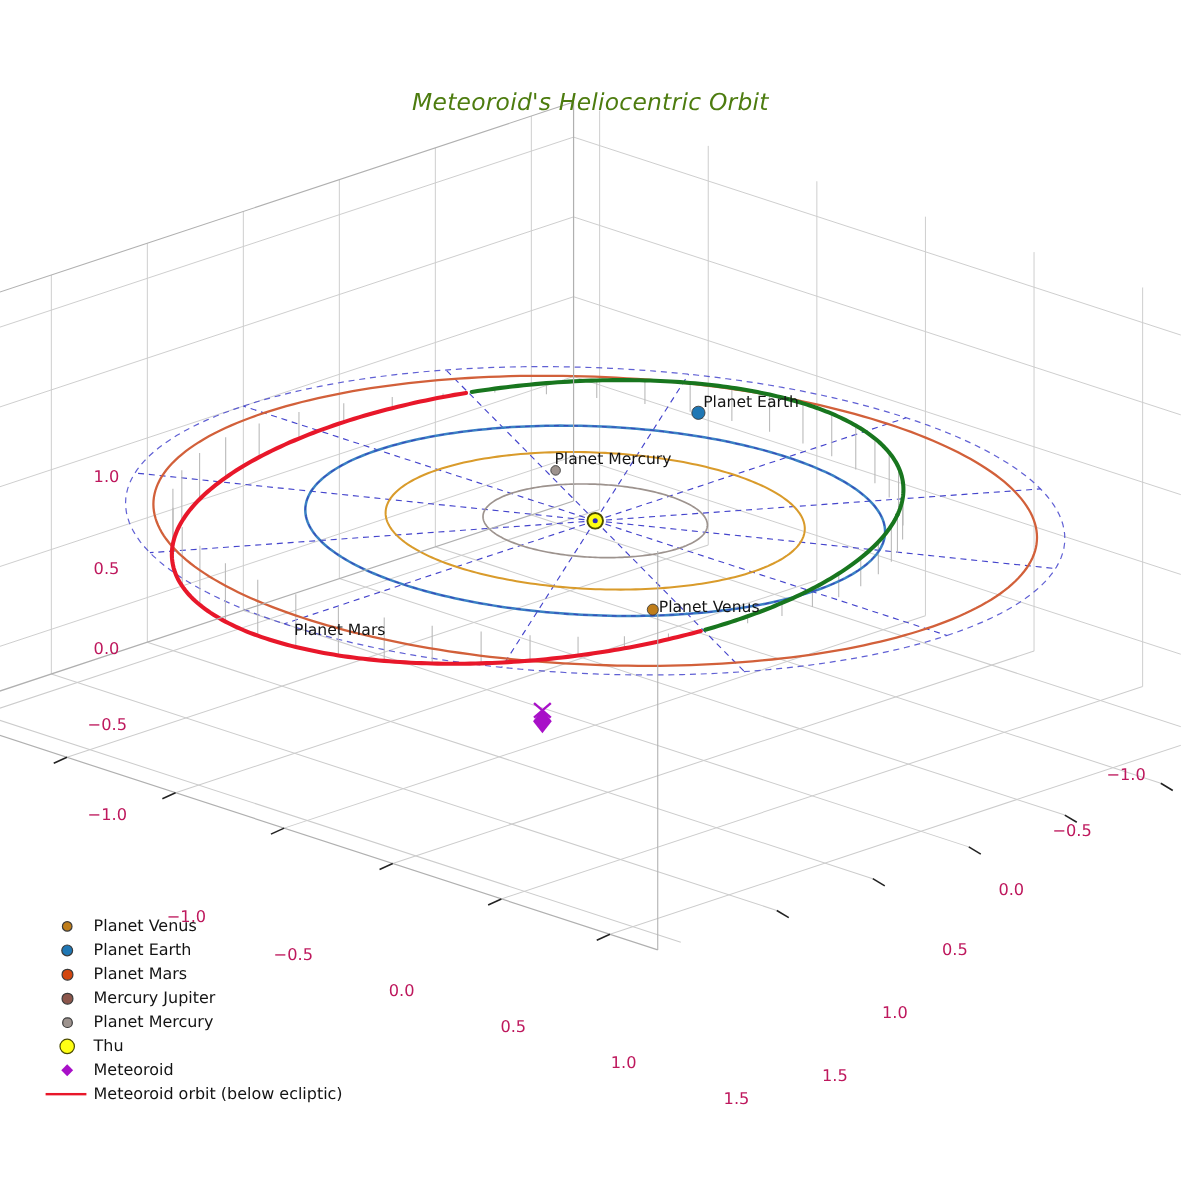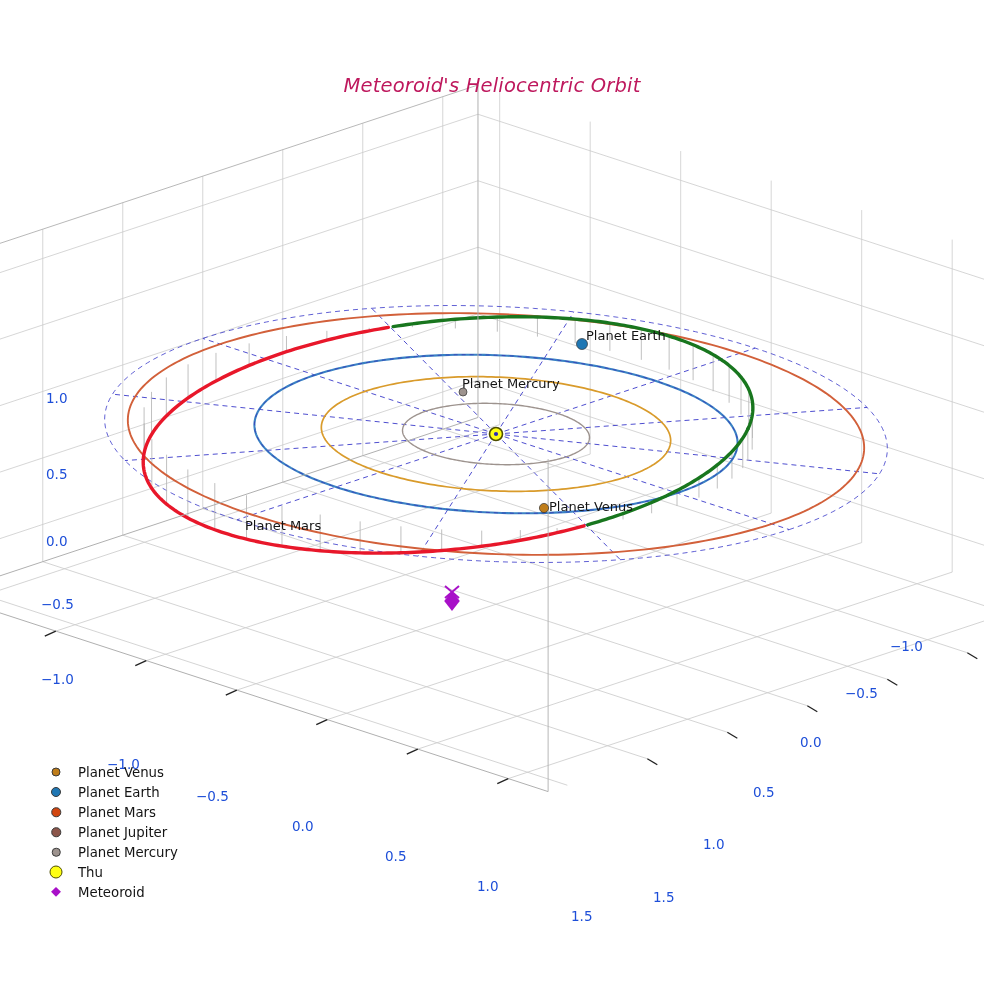--- a/index.html
+++ b/index.html
@@ -23,30 +23,31 @@
     height: 984px;
   }
   .fig-title {
     position: absolute;
     left: 0;
     top: 74px;
     width: 984px;
     text-align: center;
     font-size: 19.5px;
     font-style: italic;
+    color: #4d7c0f;
+    letter-spacing: 0.2px;
+    font-family: "DejaVu Sans", "Liberation Sans", sans-serif;
+  }
+  .tick-label {
+    position: absolute;
+    font-size: 13.5px;
     color: #be185d;
-    letter-spacing: 0.2px;
-    font-family: "DejaVu Sans", "Liberation Sans", sans-serif;
-  }
-  .tick-label {
-    position: absolute;
-    font-size: 13.5px;
-    color: #1d4ed8;
     white-space: nowrap;
     font-family: "DejaVu Sans", "Liberation Sans", sans-serif;
+    margin-left: 32px;
   }
   .body-label {
     position: absolute;
     font-size: 13px;
     color: #141414;
     white-space: nowrap;
     font-family: "DejaVu Sans", "Liberation Sans", sans-serif;
   }
   #legend {
     position: absolute;
@@ -294,35 +295,41 @@
       <div class="legend-row">
         <div class="legend-key">
           <div class="dot" style="width: 7.5px; height: 7.5px; background: rgb(210, 70, 15); border: 0.8px solid rgb(58, 58, 58);"></div>
         </div>
         <span class="legend-text">Planet Mars</span>
       </div>
       <div class="legend-row">
         <div class="legend-key">
           <div class="dot" style="width: 7.5px; height: 7.5px; background: rgb(140, 86, 75); border: 0.8px solid rgb(58, 58, 58);"></div>
         </div>
-        <span class="legend-text">Planet Jupiter</span>
+        <span class="legend-text">Mercury Jupiter</span>
       </div>
       <div class="legend-row">
         <div class="legend-key">
           <div class="dot" style="width: 6.5px; height: 6.5px; background: rgb(157, 147, 142); border: 0.8px solid rgb(58, 58, 58);"></div>
         </div>
         <span class="legend-text">Planet Mercury</span>
       </div>
       <div class="legend-row">
         <div class="legend-key">
           <div class="dot" style="width: 11px; height: 11px; background: rgb(255, 255, 20); border: 0.8px solid rgb(77, 77, 0);"></div>
         </div>
         <span class="legend-text">Thu</span>
       </div>
       <div class="legend-row">
         <div class="legend-key">
           <div class="diamond" style="width: 7.2px; height: 7.2px; background: rgb(168, 16, 200);"></div>
         </div>
         <span class="legend-text">Meteoroid</span>
       </div>
+      <div class="legend-row">
+        <div class="legend-key">
+          <div class="lineswatch" style="background: rgb(232, 23, 42);"></div>
+        </div>
+        <span class="legend-text">Meteoroid orbit (below ecliptic)</span>
+      </div>
     </div>
 
 </div>
 
 </body></html>

